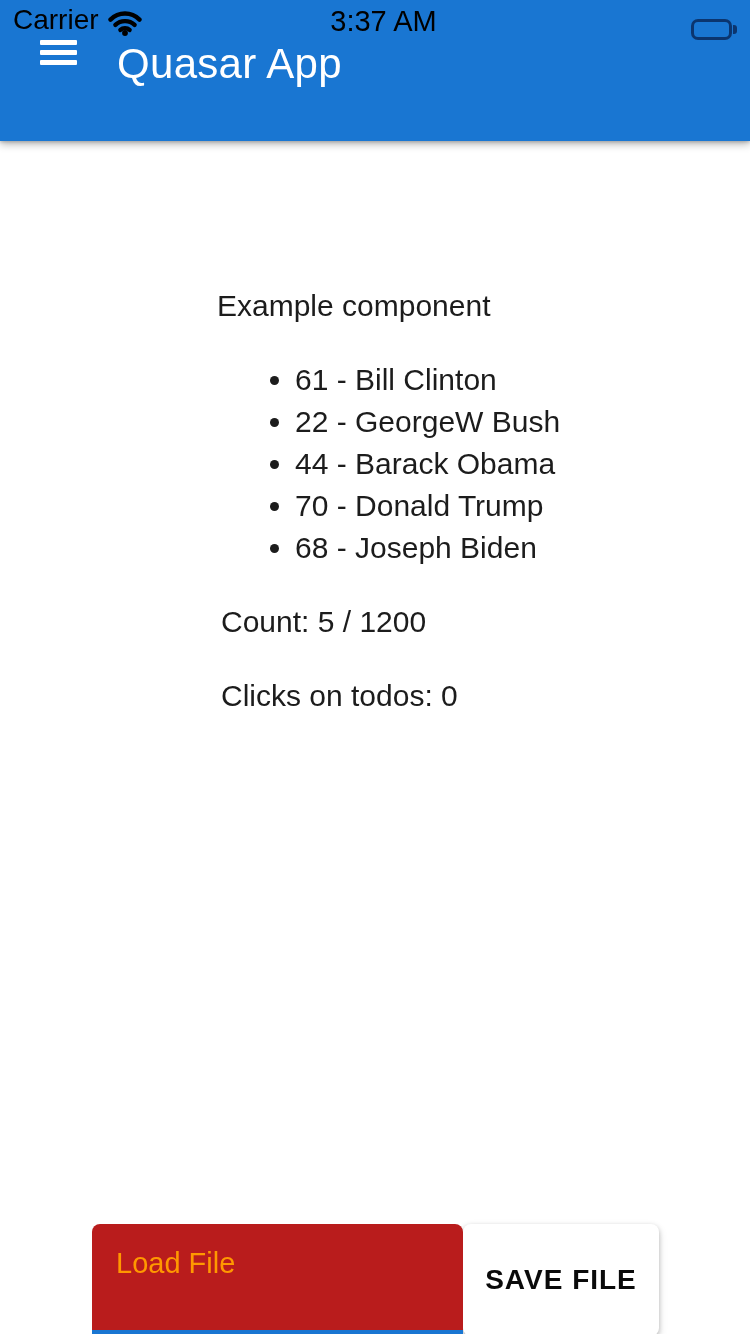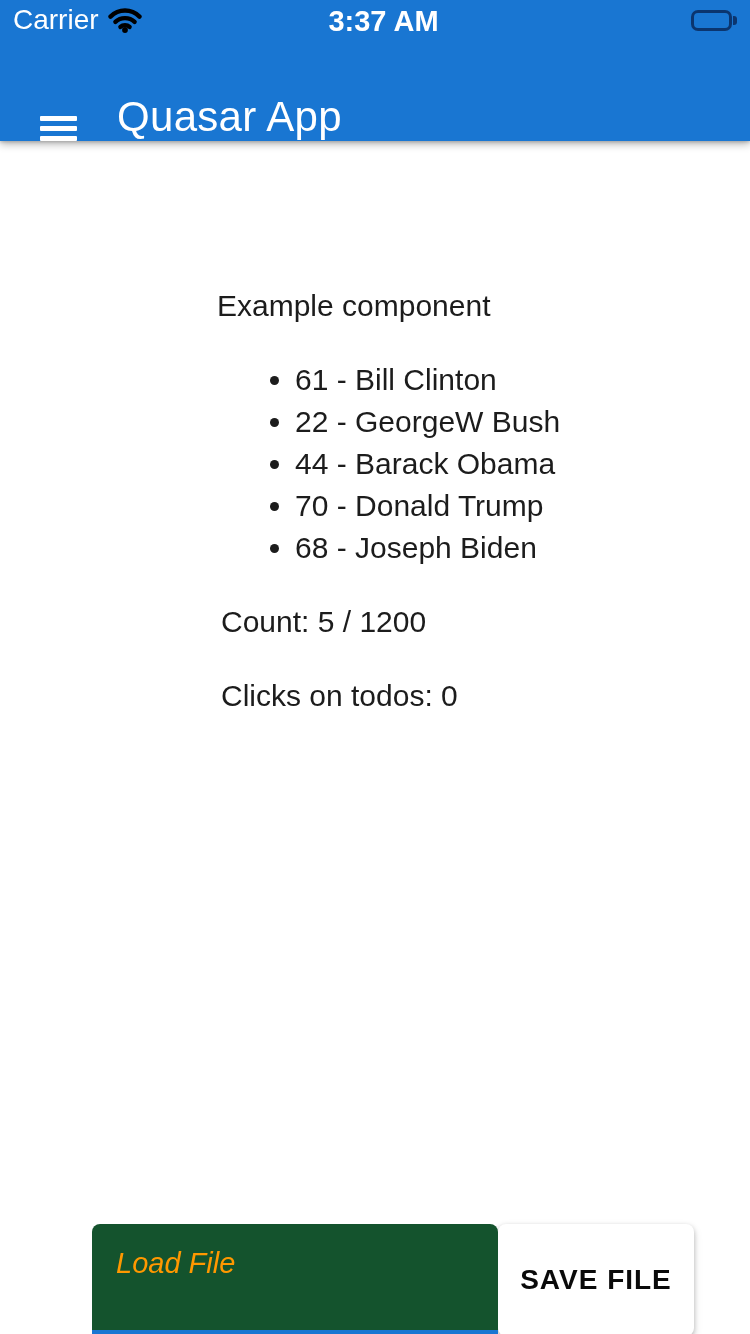--- a/index.html
+++ b/index.html
@@ -10,42 +10,42 @@
   }
 
   
   .app-header {
     position:absolute; top:0; left:0; right:0; z-index:5;
     background:#1976d2;
     box-shadow:0 3px 8px rgba(0,0,0,0.30), 0 1px 3px rgba(0,0,0,0.18);
   }
   .status-bar {
     height:40px; position:relative;
-    display:flex; align-items:center; padding:0 13px; color:#ffffff;
+    display:flex; align-items:flex-end; padding:0 13px; color:#000000;
   }
   .carrier { font-size:28px; line-height:40px; }
   .wifi { margin-left:9px; margin-top:4px; }
   .time-label {
     position:absolute; left:17px; right:0; top:0; text-align:center;
-    font-size:29px; font-weight:700; line-height:42px;
+    font-size:29px; font-weight:400; line-height:42px;
   }
   .status-right { margin-left:auto; display:flex; align-items:center; }
   .battery { display:flex; align-items:center; }
   .battery-shell {
     width:41px; height:21px; border:3px solid rgba(0,0,30,0.55);
     border-radius:7px; padding:2px;
   }
   .battery-fill { width:100%; height:100%; background:#000; border-radius:3px; }
   .battery-nub {
     width:4px; height:9px; background:rgba(0,0,30,0.55);
     border-radius:0 3px 3px 0; margin-left:1px;
   }
 
   .toolbar {
-    height:101px; display:flex; align-items:flex-end;
+    height:101px; display:flex; align-items:flex-start;
     padding:0 25px 0 40px; color:#fff;
   }
   .menu-btn {
     background:none; border:none; padding:0; cursor:pointer;
     width:37px; height:25px; display:flex; flex-direction:column;
     justify-content:space-between; flex:none;
   }
   .menu-btn .bar { height:5px; width:100%; background:#fff; border-radius:1px; }
   .toolbar-title {
     margin-left:40px; font-size:42px; font-weight:400; letter-spacing:0.3px;
@@ -59,24 +59,23 @@
     padding:144px 0 0 217px; font-size:30px; line-height:42px; color:#1c1c1c;
   }
   .example-title { line-height:42px; }
   .todo-list { margin:32px 0; padding:0 0 0 78px; }
   .todo-list li { line-height:42px; list-style:disc; cursor:pointer; }
   .example p { margin:0 0 32px 4px; line-height:42px; }
 
   
   .file-row { position:absolute; left:92px; top:1083px; display:flex; align-items:flex-start; z-index:2; }
   .file-field {
-    width:406px; height:110px; background:#14532d;
+    width:371px; height:110px; background:#b91c1c;
     border-radius:8px 8px 0 0; position:relative; cursor:pointer;
     border-bottom:4px solid #1976d2;
-    font-style:italic;
   }
   .file-label {
     position:absolute; left:24px; top:22px;
     color:#ff9800; font-size:29px; line-height:34px;
   }
   .save-btn {
     width:196px; height:112px; background:#ffffff; border:none; cursor:pointer;
     border-radius:8px; display:flex; align-items:center; justify-content:center;
     font-family:"Liberation Sans", sans-serif;
     font-size:28px; font-weight:700; letter-spacing:1px; color:#0a0a0a;

